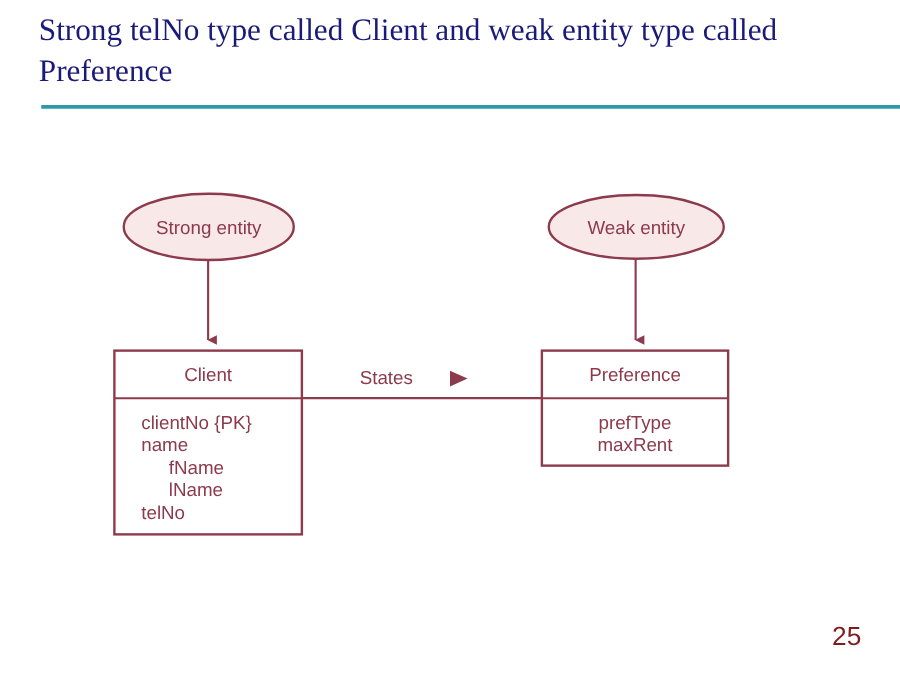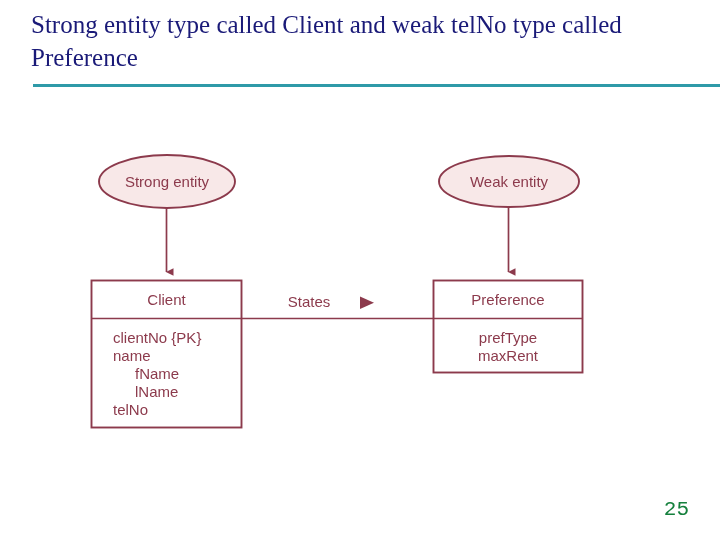--- a/index.html
+++ b/index.html
@@ -66,30 +66,30 @@
   }
   .rel-label {
     font-size: 15px;
   }
 
   
   #page-number {
     position: absolute;
     right: 31px;
     bottom: 18px;
-    color: #15803d;
-    font-family: Liberation Mono, monospace;
+    color: #7f1d1d;
+    font-family: Liberation Sans, sans-serif;
     font-size: 21px;
     line-height: 24px;
   }
 </style>
 </head>
 <body>
 
-<div id="slide-title">Strong entity type called Client and weak telNo type called Preference</div>
+<div id="slide-title">Strong telNo type called Client and weak entity type called Preference</div>
 
 <div id="title-rule"></div>
 
 <div id="diagram">
   <svg width="720" height="540" viewBox="0 0 720 540" xmlns="http://www.w3.org/2000/svg">
     <defs>
       <marker id="arrowhead" markerWidth="9" markerHeight="9" refX="4.2" refY="7.6" orient="auto" markerUnits="userSpaceOnUse">
         <path d="M 0.4 0.6 L 8.0 0.6 L 4.2 8.2 Z" fill="#8c3a4c"></path>
       </marker>
     </defs>

